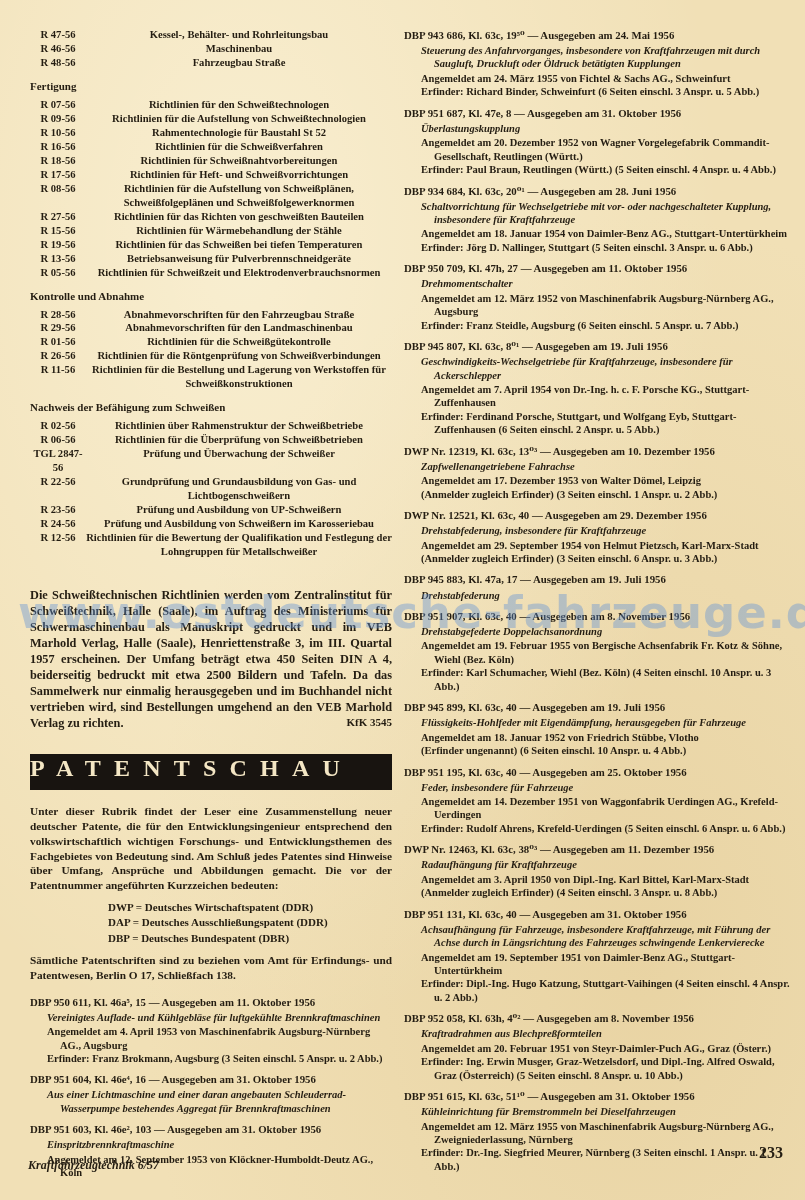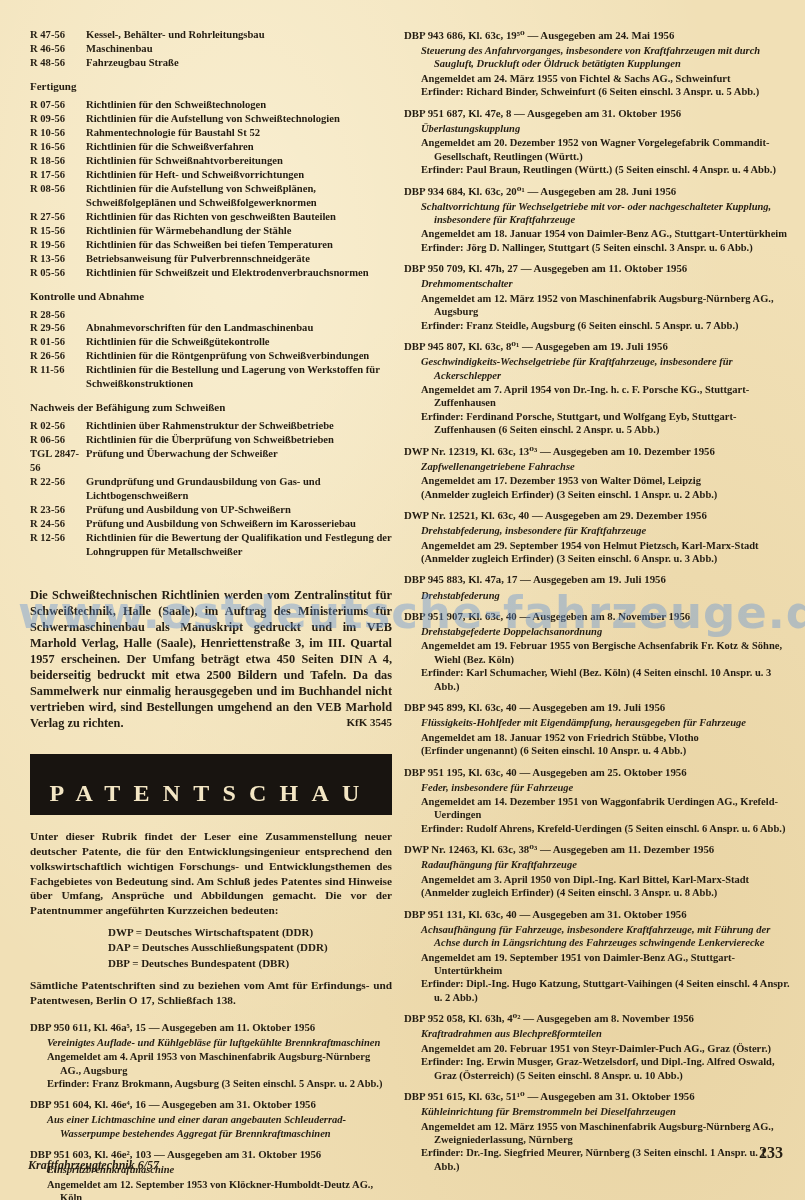--- a/index.html
+++ b/index.html
@@ -11,34 +11,34 @@
       radial-gradient(ellipse at 80% 80%, rgba(222,196,140,.45), rgba(0,0,0,0) 55%),
       #f1e0b6;
     color:#241d12;
     position:relative;
   }
   .page { position:absolute; inset:0; padding:28px 12px 0 30px; display:flex; gap:12px; }
   .col-left  { width:362px; flex:none; }
   .col-right { width:389px; flex:none; }
 
   
-  .rlist { margin-bottom:10px; }
+  .rlist { margin-bottom:10px;text-align:center; }
   .ritem { display:flex; font-size:10.6px; line-height:1.32; font-weight:bold; }
   .rcode { width:56px; flex:none; }
   .rtext { flex:1; }
   .sec-head { font-size:11px; font-weight:bold; margin:10px 0 6px 0; }
 
   
   .para { font-size:12.3px; line-height:1.3; text-align:justify; font-weight:bold; margin-top:29px; }
   .kfk  { display:block; text-align:right; margin-top:-16px; font-size:11px; font-weight:bold; }
 
   
   .banner {
     margin:26px 0 14px 0; background:#181410; color:#f3e6c4;
-    text-align:center; padding:26px 0 8px 0;
+    padding:1px 0 8px 0;
   }
   .banner-text { font-size:24px; font-weight:bold; letter-spacing:.55em; text-indent:.55em; }
 
   .intro { font-size:11.3px; line-height:1.32; text-align:justify; font-weight:bold; }
   .abbr-block { margin:7px 0 7px 78px; }
   .abbr-line { font-size:11px; font-weight:bold; line-height:1.38; }
   .note { font-size:11.3px; line-height:1.32; text-align:justify; font-weight:bold; margin-bottom:12px; }
 
   
   .patents { display:block; }
@@ -151,20 +151,21 @@
           <span class="rcode">R 05-56</span>
           <span class="rtext">Richtlinien für Schweißzeit und Elektrodenverbrauchsnormen</span>
         </div>
       </div>
 
     <div class="sec-head">Kontrolle und Abnahme</div>
     <div class="rlist">
 
         <div class="ritem">
           <span class="rcode">R 28-56</span>
+          <span class="rtext">Abnahmevorschriften für den Fahrzeugbau Straße</span>
         </div>
 
         <div class="ritem">
           <span class="rcode">R 29-56</span>
           <span class="rtext">Abnahmevorschriften für den Landmaschinenbau</span>
         </div>
 
         <div class="ritem">
           <span class="rcode">R 01-56</span>
           <span class="rtext">Richtlinien für die Schweißgütekontrolle</span>

